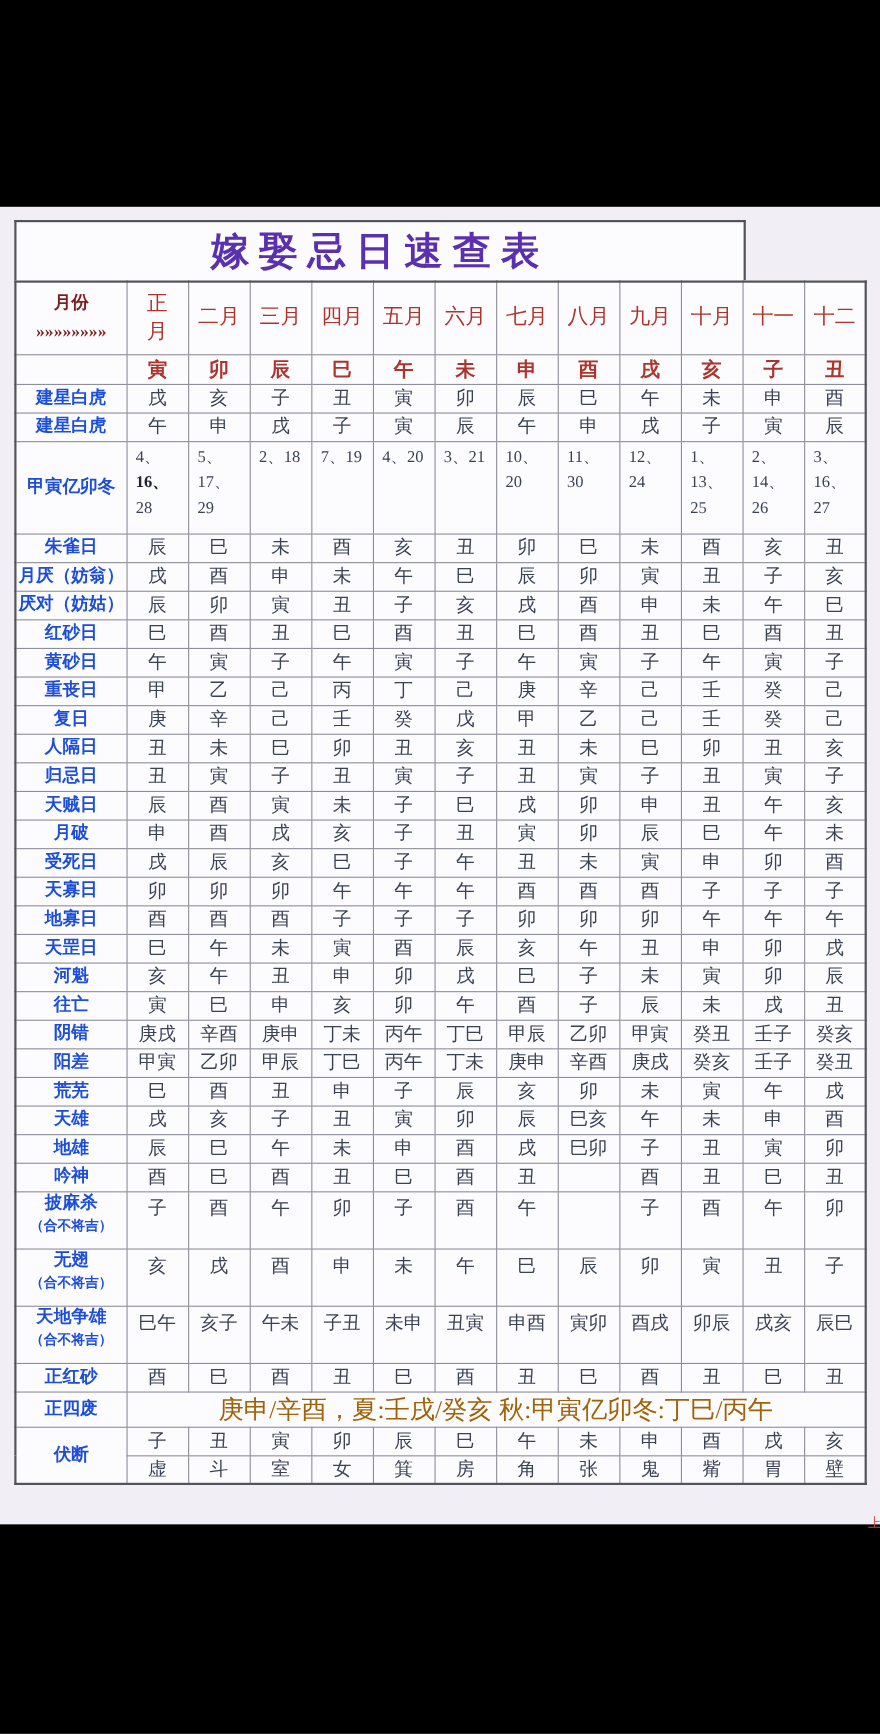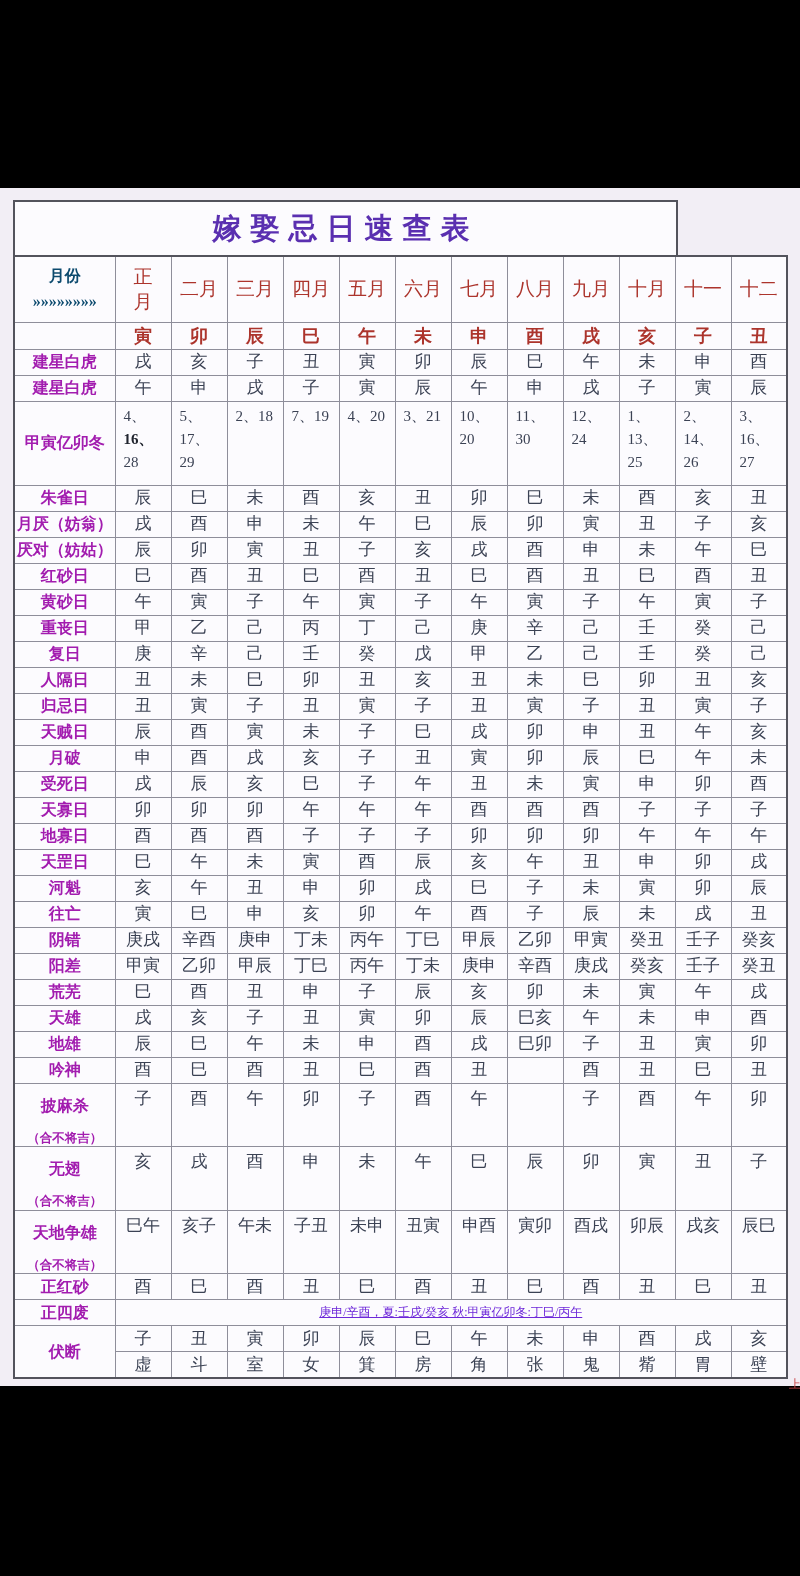--- a/index.html
+++ b/index.html
@@ -10,60 +10,60 @@
   }
   .band-top{position:absolute;left:0;top:0;width:800px;height:188px;background:#000;}
   .content{position:absolute;left:0;top:188px;width:800px;height:1198px;background:#f2eef5;}
   .band-bottom{position:absolute;left:0;top:1386px;width:800px;height:190px;background:#000;}
 
   .sheet{position:absolute;left:13px;top:12px;width:774px;}
 
   .title-box{
     width:661px;height:53px;border:2px solid #53535c;border-bottom:none;
     background:#fcfbfe;display:flex;align-items:center;justify-content:center;
-    color:#5a2fb0;font-size:29px;font-weight:bold;letter-spacing:9px;
+    color:#5a2fb0;font-size:35px;font-weight:bold;letter-spacing:9px;
   }
 
   table.grid{
     border-collapse:collapse;table-layout:fixed;width:774px;
     background:#fcfbfe;border:2px solid #53535c;
   }
   table.grid td{
     border:1px solid #8e8e9a;overflow:hidden;padding:0;
     text-align:center;vertical-align:middle;
   }
   tr.r-normal{height:26px;}
   tr.r-months{height:66px;}
   tr.r-branches{height:27px;}
   tr.r-tall{height:84px;}
   tr.r-two{height:52px;}
 
   td.corner{
-    color:#0c4a6e;font-weight:bold;font-size:16px;text-align:left;
+    color:#7f1d1d;font-weight:bold;font-size:16px;text-align:left;
     vertical-align:top;padding:5px 0 0 6px;line-height:1.65;
   }
   td.mcell{
     color:#ac342c;font-size:19px;vertical-align:top;padding-top:7px;line-height:1.35;
   }
   tr.r-branches td{color:#ac342c;font-weight:bold;font-size:18px;}
 
   td.label{
-    color:#a21caf;font-weight:bold;font-size:16px;text-align:left;
+    color:#1d4ed8;font-weight:bold;font-size:16px;text-align:left;
     padding-left:5px;line-height:1.25;
   }
-  td.label .sub{display:block;font-size:12.5px;margin-top:15px;font-family:Liberation Serif, serif;}
+  td.label .sub{display:block;font-size:12.5px;margin-top:3px;font-family:Liberation Serif, serif;}
   td.vcell{color:#3b4254;font-size:17px;line-height:1.3;}
   td.vcell b{color:#20242e;}
   tr.r-tall td.vcell{
     vertical-align:top;text-align:left;padding:3px 0 0 8px;
     font-size:15px;line-height:1.55;
   }
   tr.r-two td.vcell{vertical-align:top;padding-top:4px;}
-  tr.r-two td.label{vertical-align:top;padding-top:12px;}
-  td.spantext{text-align:left;padding-left:9px;color:#6d28d9;font-size:12px;text-decoration:underline;}
+  tr.r-two td.label{vertical-align:top;padding-top:0;}
+  td.spantext{text-align:left;padding-left:9px;color:#a16207;font-size:23px;}
 
   .edge-fragment{
     position:absolute;left:789px;top:1378px;width:11px;height:14px;overflow:hidden;
     color:#c9484a;font-size:12px;line-height:12px;white-space:nowrap;z-index:5;
   }
 </style>
 </head>
 <body>
 
 <div class="band-top"></div>

